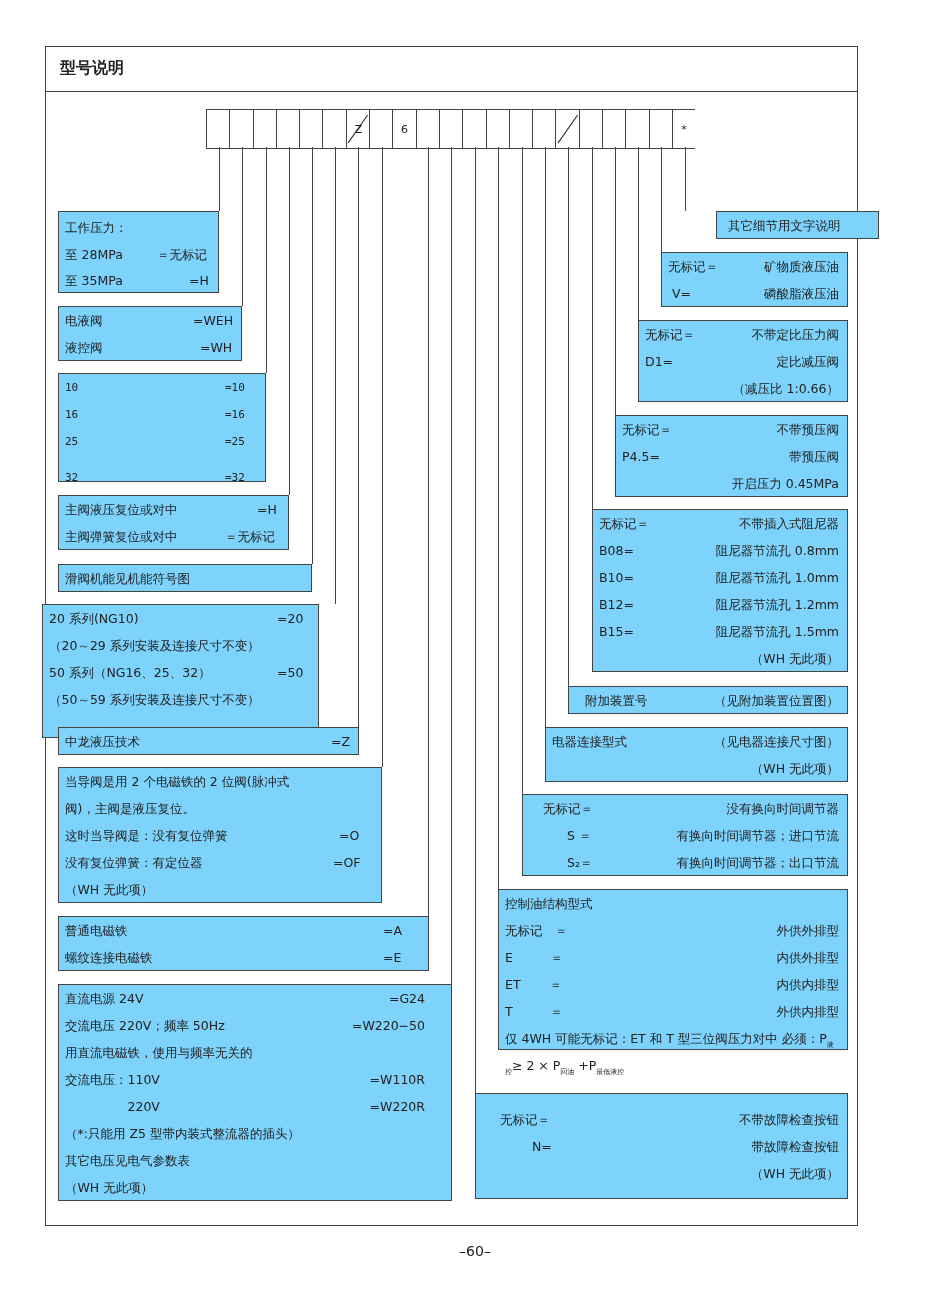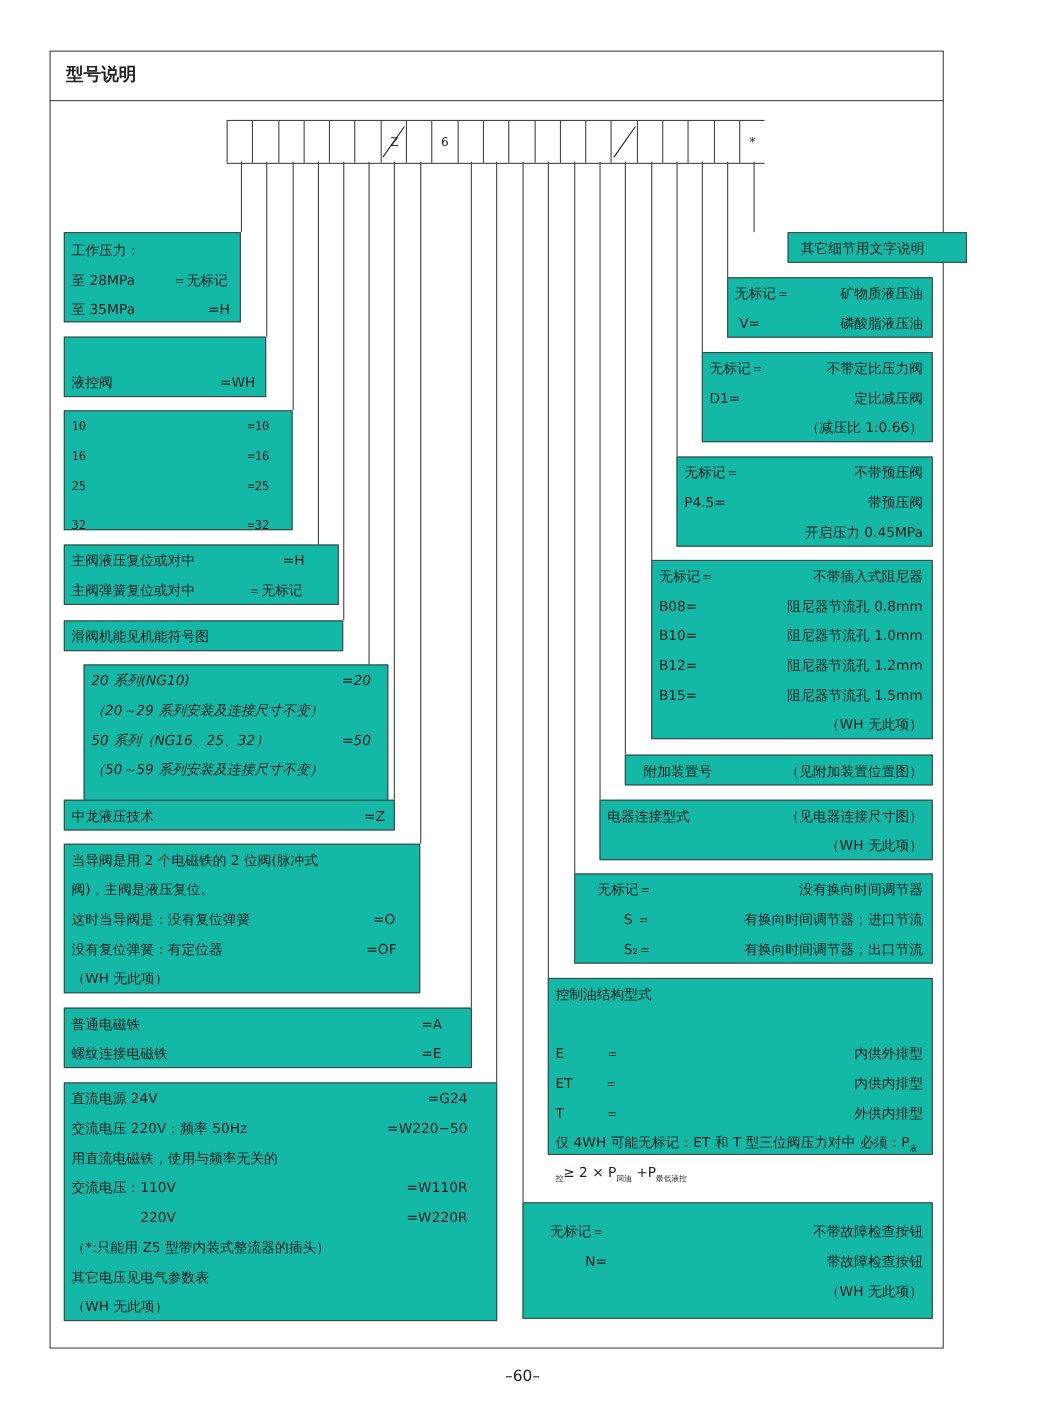--- a/index.html
+++ b/index.html
@@ -4,21 +4,21 @@
 <style>
   html, body { margin:0; padding:0; background:#fff; }
   body { width:950px; height:1289px; position:relative; font-family:"DejaVu Sans", sans-serif; color:#222; overflow:hidden; }
   .frame { position:absolute; left:45px; top:46px; width:813px; height:1180px; border:1.5px solid #444; box-sizing:border-box; }
   .hdr-line { position:absolute; left:45px; top:91px; width:813px; height:0; border-top:1.5px solid #444; }
   .title { position:absolute; left:60px; top:58px; font-size:16px; font-weight:bold; color:#222; }
   .cells { position:absolute; left:206px; top:109px; height:38px; display:flex; border-top:1.3px solid #444; border-bottom:1.3px solid #444; }
   .cell { width:23.3px; height:38px; box-sizing:border-box; border-left:1.3px solid #444; position:relative; font-size:11px; display:flex; align-items:center; justify-content:center; }
   .cell.sl::after { content:""; position:absolute; left:50%; top:50%; width:34px; height:1.3px; background:#222; transform:translate(-50%,-50%) rotate(-55deg); }
   .vl { position:absolute; width:0; border-left:1.3px solid #444; }
-  .box { position:absolute; border:1.3px solid #444; box-sizing:border-box; background:#14b8a6; font-size:12.5px; }
+  .box { position:absolute; border:1.3px solid #444; box-sizing:border-box; background:#7dd3fc; font-size:12.5px; }
   .row { position:absolute; left:0; right:0; height:27px; line-height:27px; white-space:nowrap; }
   .row .l { position:absolute; left:6px; }
   .row .r { position:absolute; }
   .row .rr { position:absolute; right:8px; }
   .mono { font-family:"DejaVu Sans Mono", monospace; font-size:11px; }
   .pagenum { position:absolute; left:0; right:0; top:1243px; text-align:center; font-size:14px; }
   sub { font-size:7px; }
 </style>
 </head>
 <body>
@@ -82,20 +82,24 @@
       <span class="l">至 28MPa</span>
       <span class="r" style="left:98px">＝无标记</span>
     </div>
   <div class="row" style="top:55px">
       <span class="l">至 35MPa</span>
       <span class="r" style="left:130px">=H</span>
     </div>
 </div>
 
 <div class="box" style="left:58px;top:306px;width:184px;height:55px;">
+  <div class="row" style="top:0px">
+      <span class="l">电液阀</span>
+      <span class="r" style="left:134px">=WEH</span>
+    </div>
   <div class="row" style="top:27px">
       <span class="l">液控阀</span>
       <span class="r" style="left:141px">=WH</span>
     </div>
 </div>
 
 <div class="box" style="left:58px;top:373px;width:208px;height:109px;">
   <div class="row mono" style="top:0px">
       <span class="l">10</span>
       <span class="r" style="left:166px">=10</span>
@@ -107,38 +111,38 @@
   <div class="row mono" style="top:54px">
       <span class="l">25</span>
       <span class="r" style="left:166px">=25</span>
     </div>
   <div class="row mono" style="top:90px">
       <span class="l">32</span>
       <span class="r" style="left:166px">=32</span>
     </div>
 </div>
 
-<div class="box" style="left:58px;top:495px;width:250px;height:55px;">
+<div class="box" style="left:58px;top:495px;width:231px;height:55px;">
   <div class="row" style="top:0px">
       <span class="l">主阀液压复位或对中</span>
       <span class="r" style="left:198px">=H</span>
     </div>
   <div class="row" style="top:27px">
       <span class="l">主阀弹簧复位或对中</span>
       <span class="r" style="left:166px">＝无标记</span>
     </div>
 </div>
 
 <div class="box" style="left:58px;top:564px;width:254px;height:28px;">
   <div class="row" style="top:0px">
       <span class="l">滑阀机能见机能符号图</span>
     </div>
 </div>
 
-<div class="box" style="left:76px;top:604px;width:277px;height:134px;font-style:italic;">
+<div class="box" style="left:42px;top:604px;width:277px;height:134px;">
   <div class="row" style="top:0px">
       <span class="l">20 系列(NG10)</span>
       <span class="r" style="left:234px">=20</span>
     </div>
   <div class="row" style="top:27px">
       <span class="l">（20～29 系列安装及连接尺寸不变）</span>
     </div>
   <div class="row" style="top:54px">
       <span class="l">50 系列（NG16、25、32）</span>
       <span class="r" style="left:234px">=50</span>
@@ -316,20 +320,24 @@
     </div>
   <div class="row" style="top:54px">
       <span class="l" style="left:44px">S₂＝</span>
       <span class="rr">有换向时间调节器；出口节流</span>
     </div>
 </div>
 
 <div class="box" style="left:498px;top:889px;width:350px;height:161px;">
   <div class="row" style="top:0px">
       <span class="l">控制油结构型式</span>
+    </div>
+  <div class="row" style="top:27px">
+      <span class="l">无标记　＝</span>
+      <span class="rr">外供外排型</span>
     </div>
   <div class="row" style="top:54px">
       <span class="l">E　　　＝</span>
       <span class="rr">内供外排型</span>
     </div>
   <div class="row" style="top:81px">
       <span class="l">ET　　 ＝</span>
       <span class="rr">内供内排型</span>
     </div>
   <div class="row" style="top:108px">

